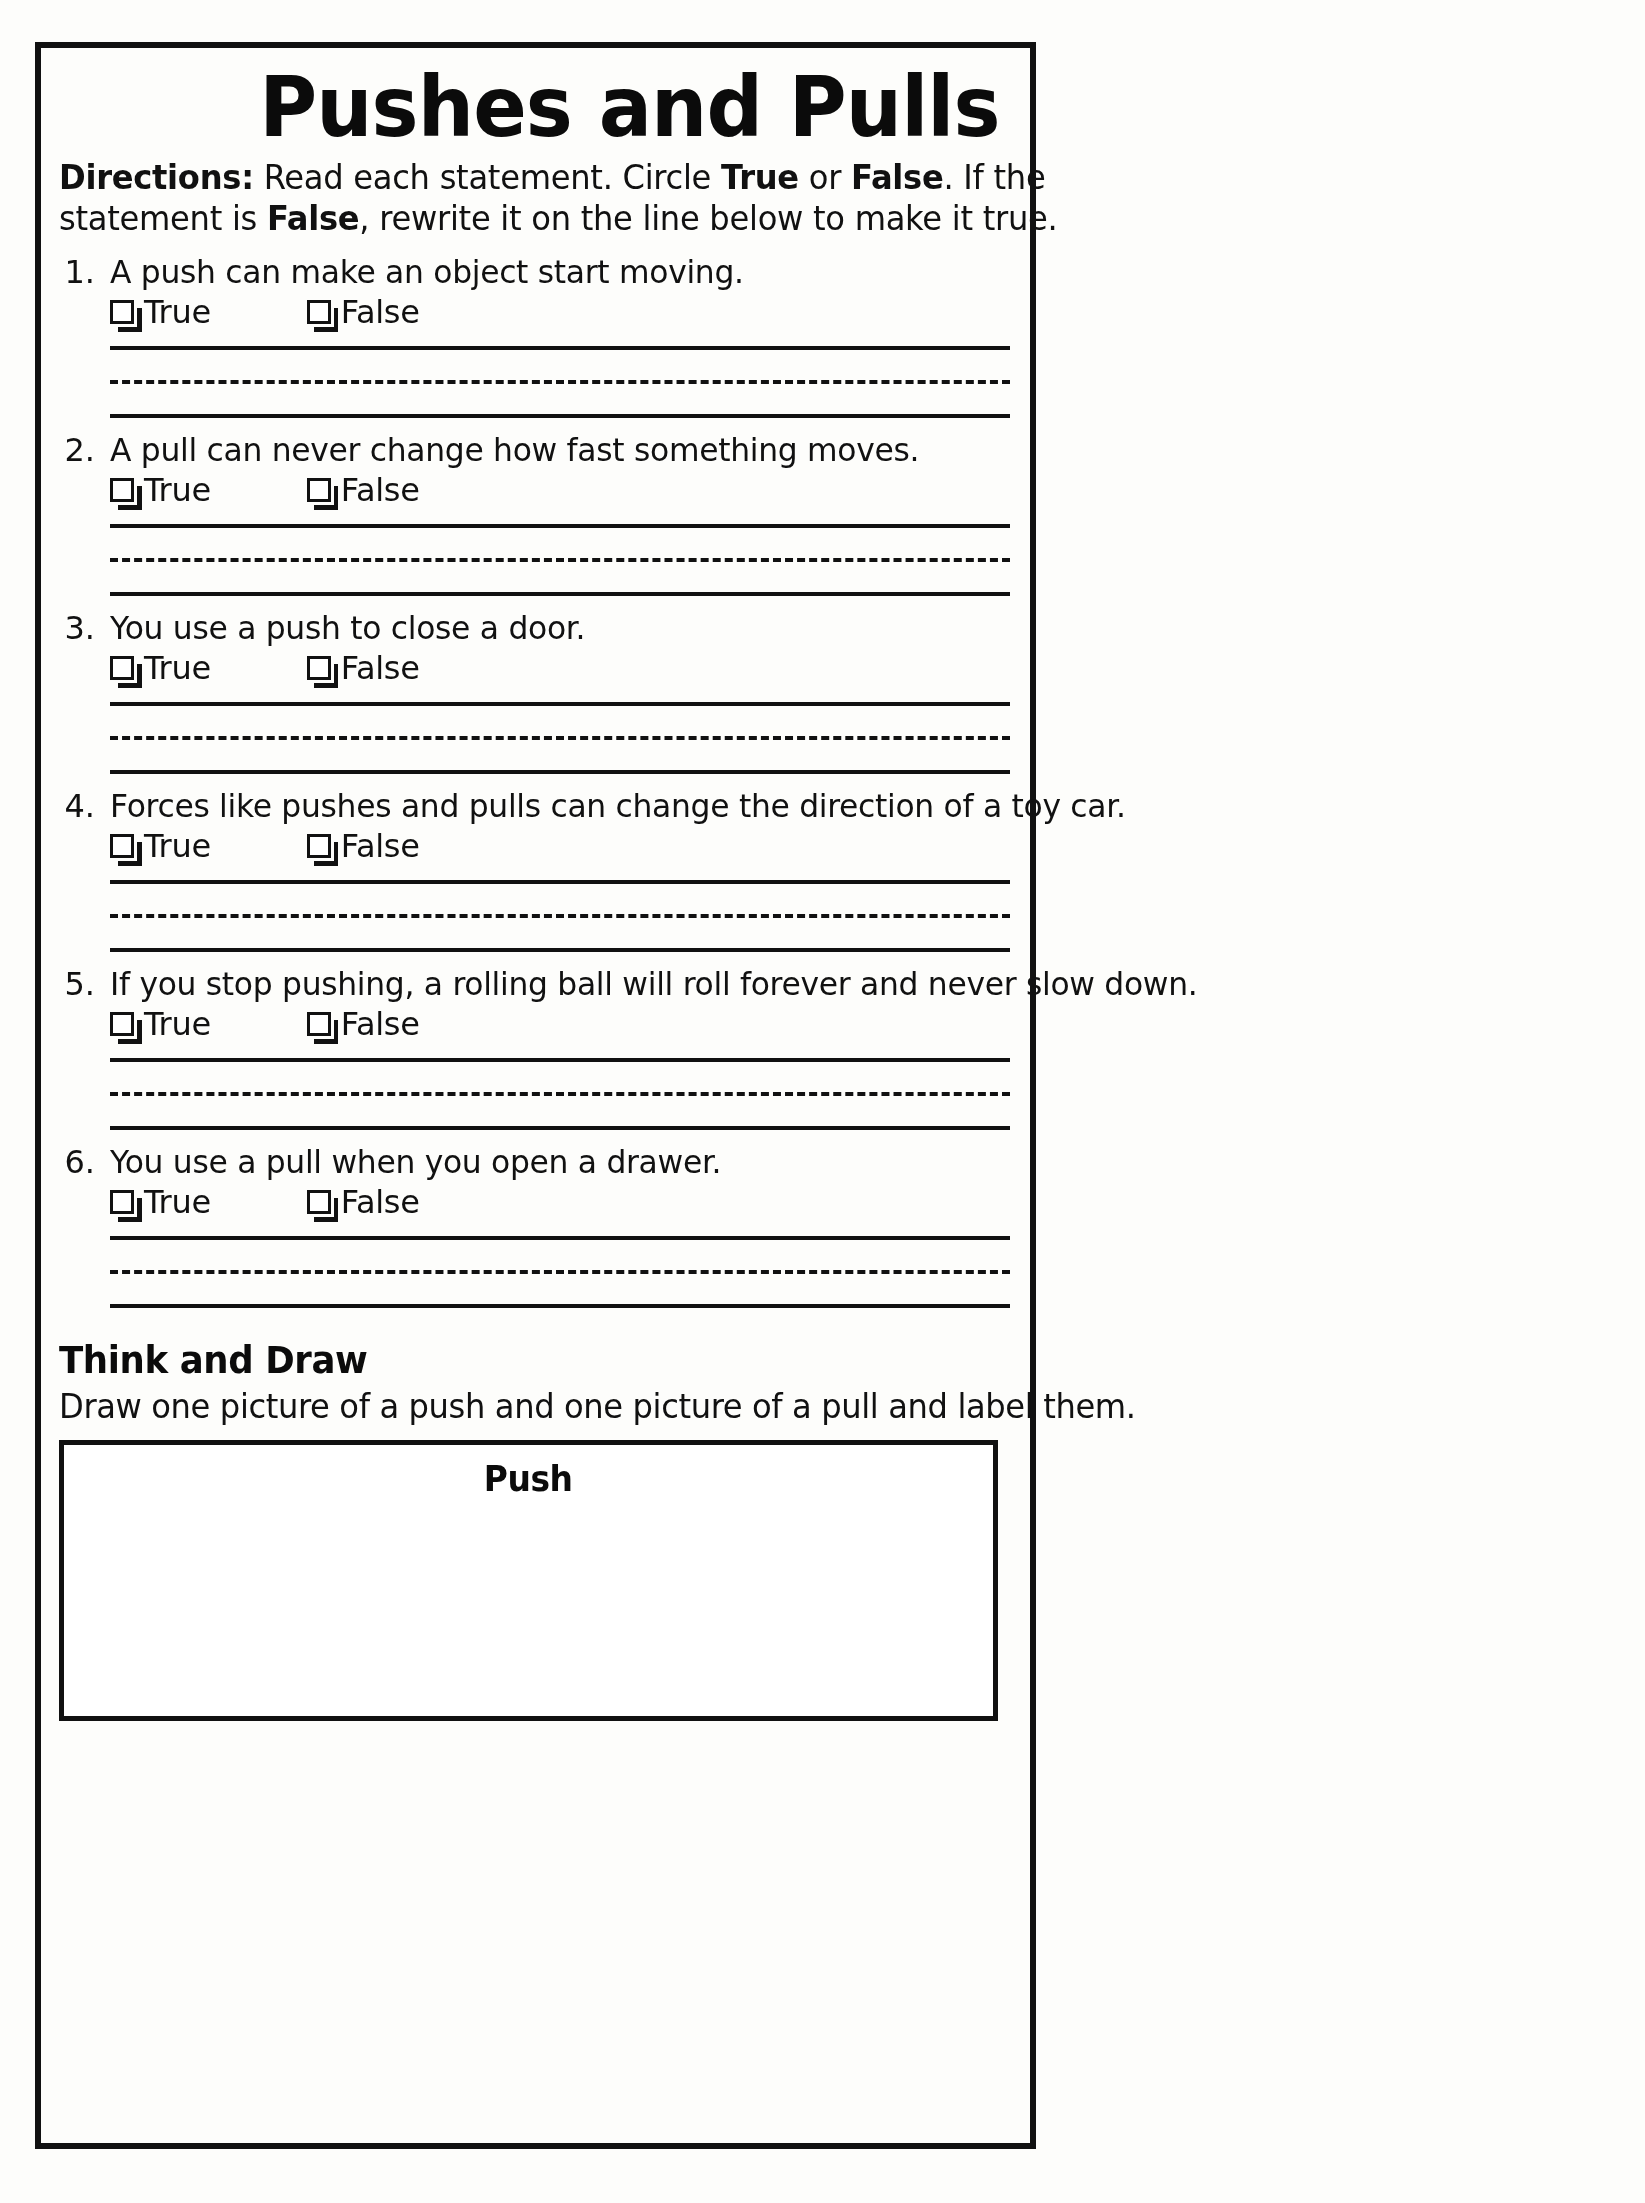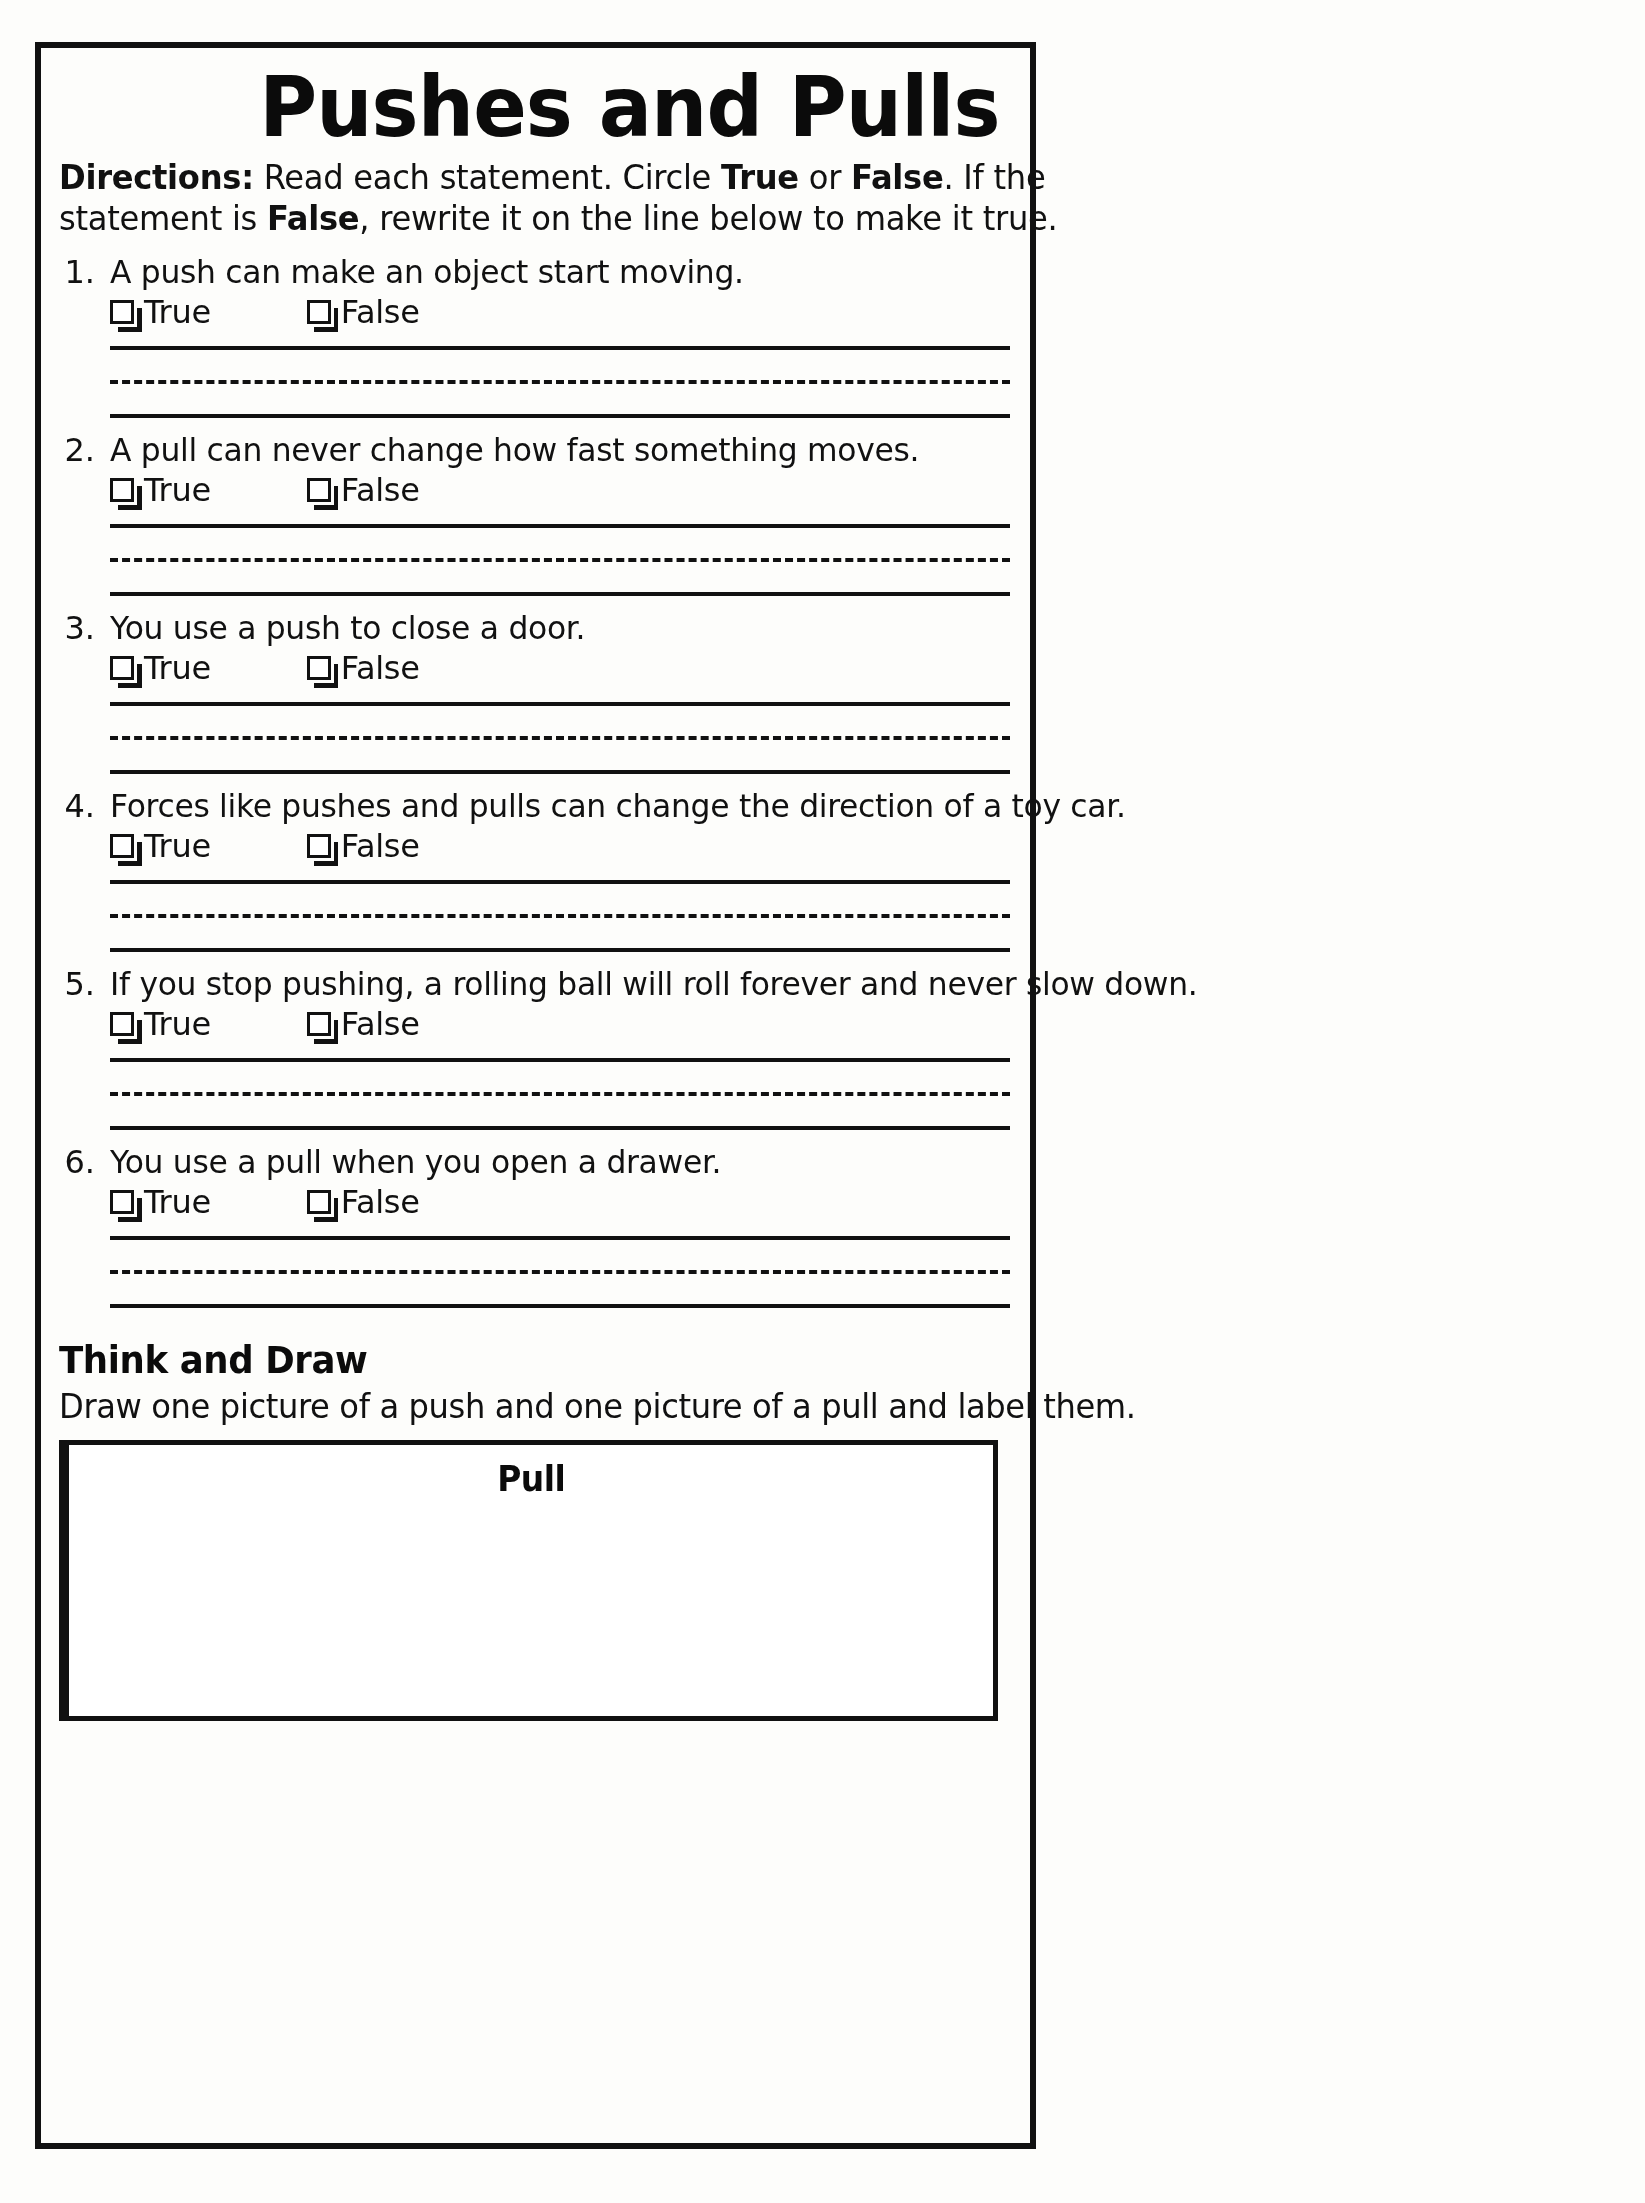--- a/index.html
+++ b/index.html
@@ -371,19 +371,19 @@
         <div class="line-solid"></div>
       </div>
     </li>
 
   </ul>
 
   <div class="section-head">Think and Draw</div>
   <div class="section-sub">Draw one picture of a push and one picture of a pull and label them.</div>
 
   <div class="draw-table">
-    <div class="draw-cell right-cell">
-      <span class="draw-cell-label">Pull</span>
+    <div class="draw-cell">
+      <span class="draw-cell-label">Push</span>
     </div>
   </div>
 
 </div>
 
 
 </body></html>

